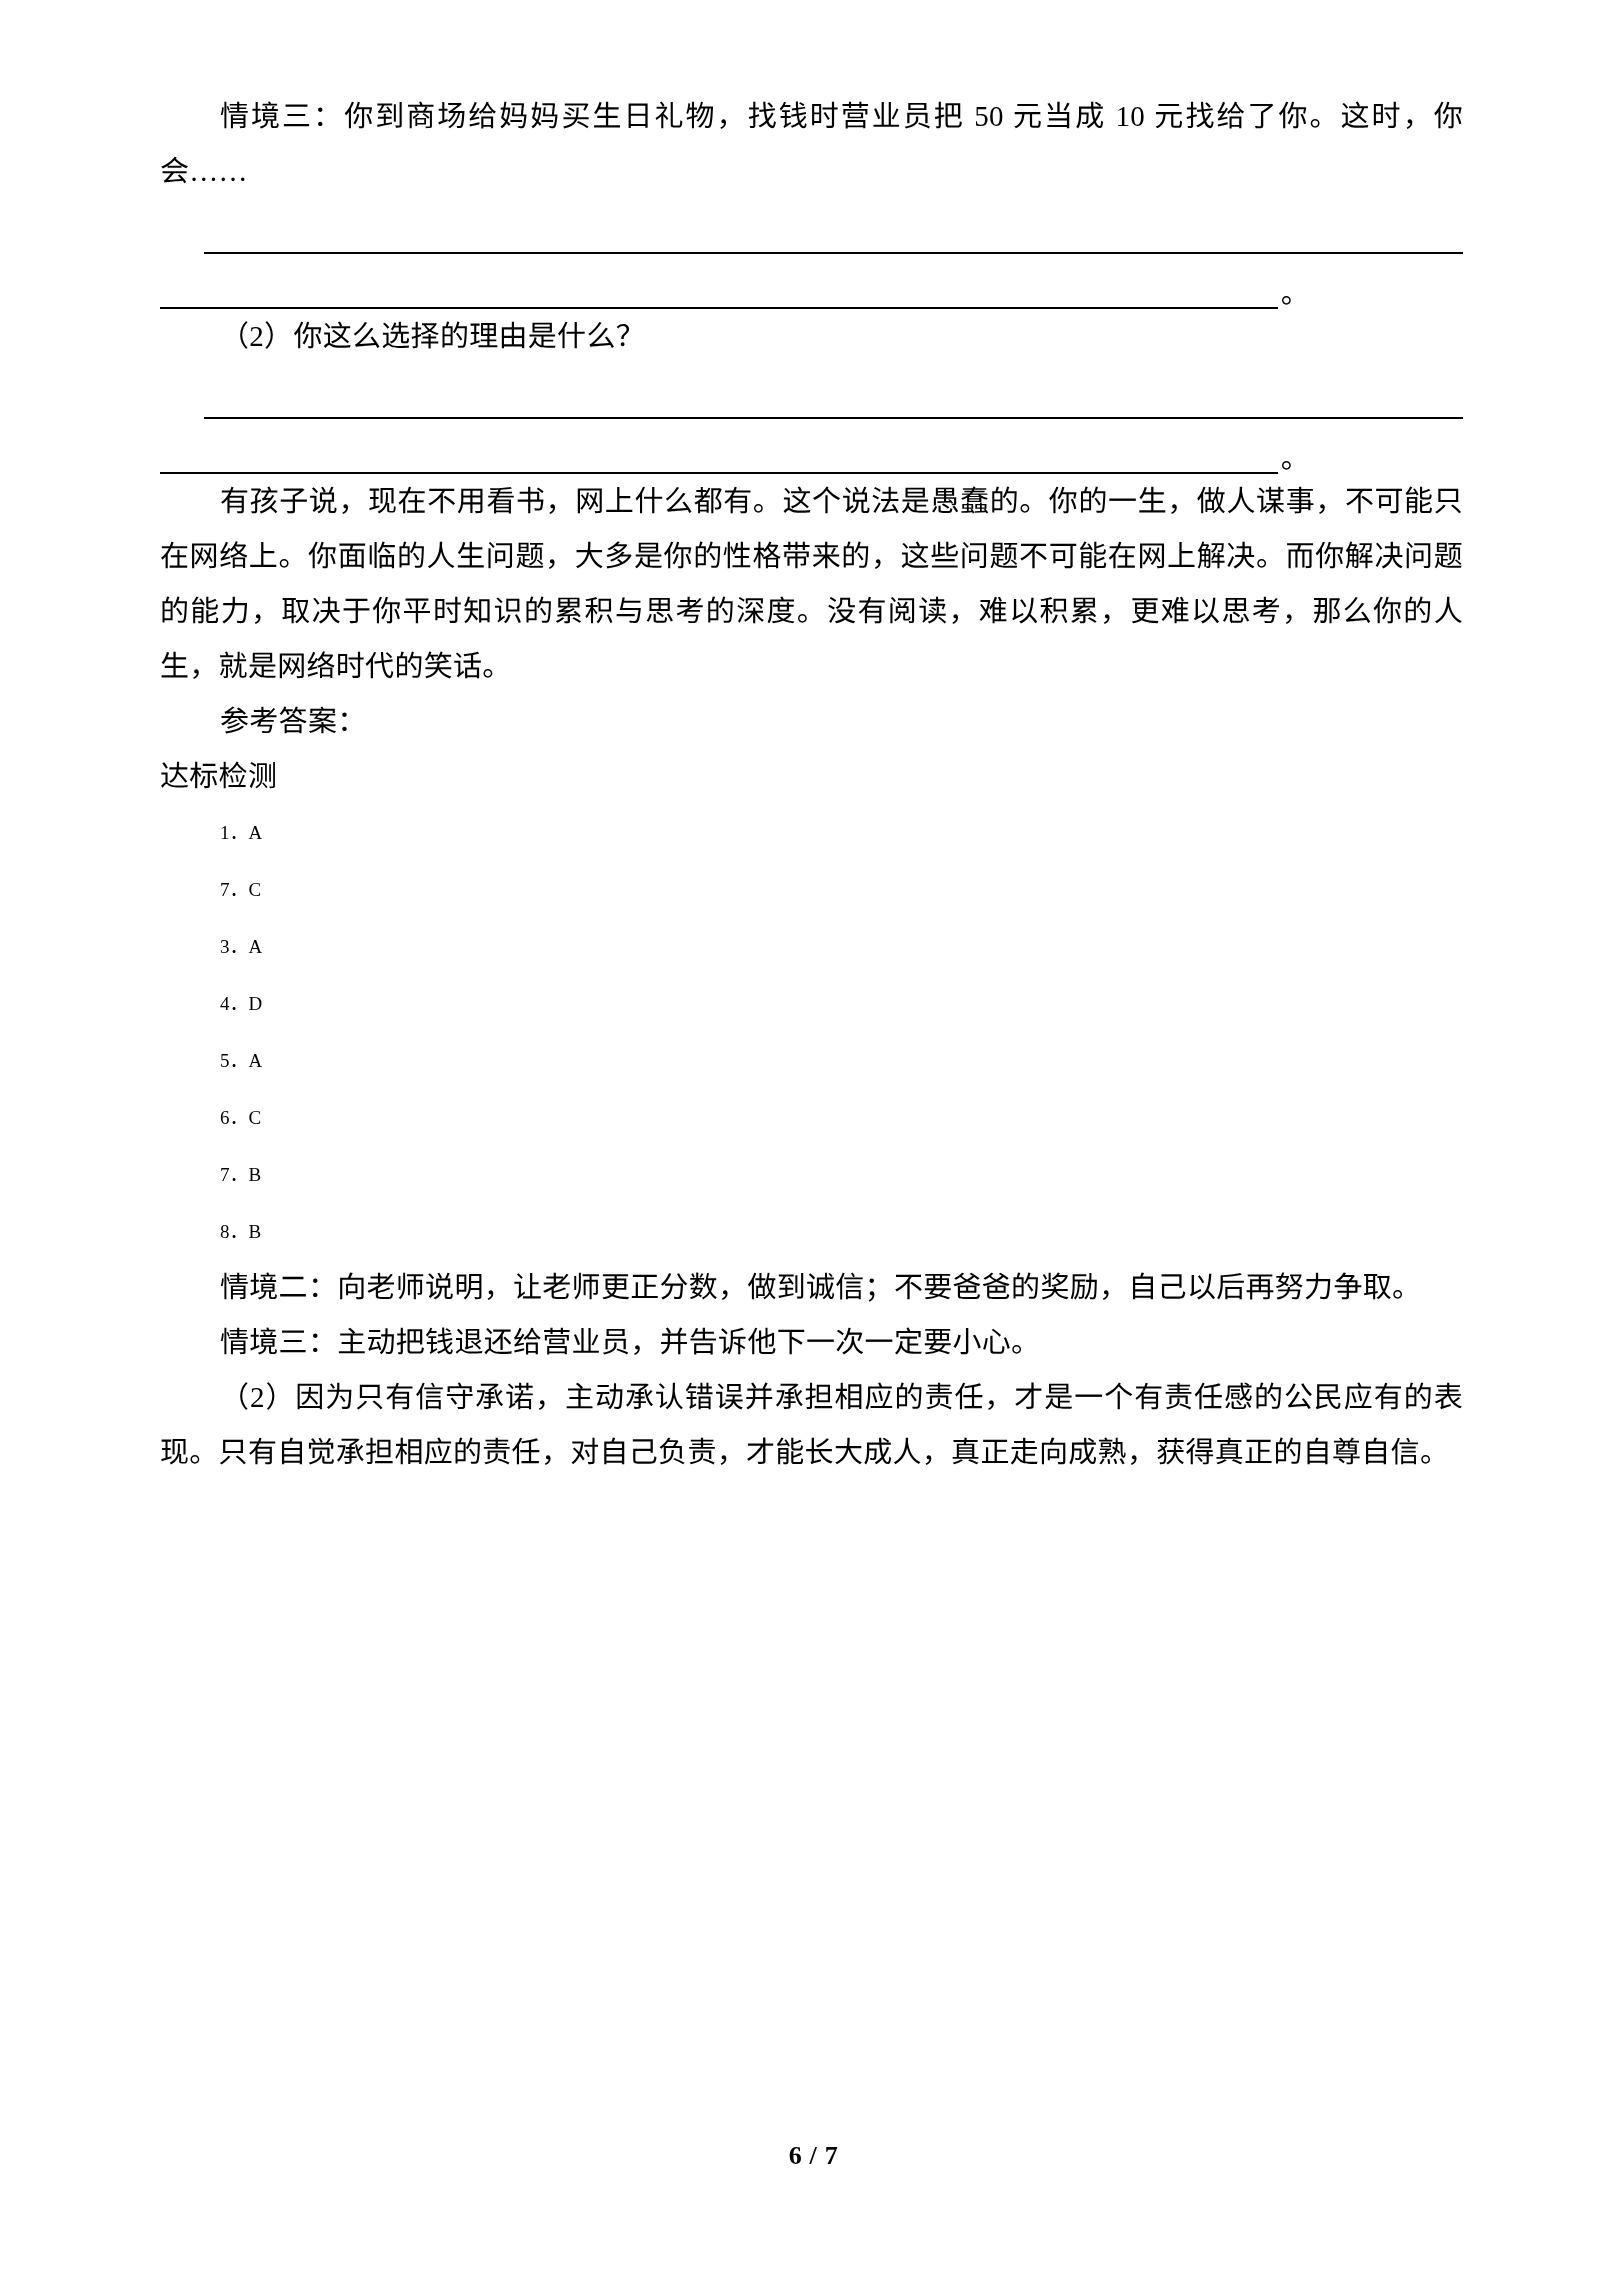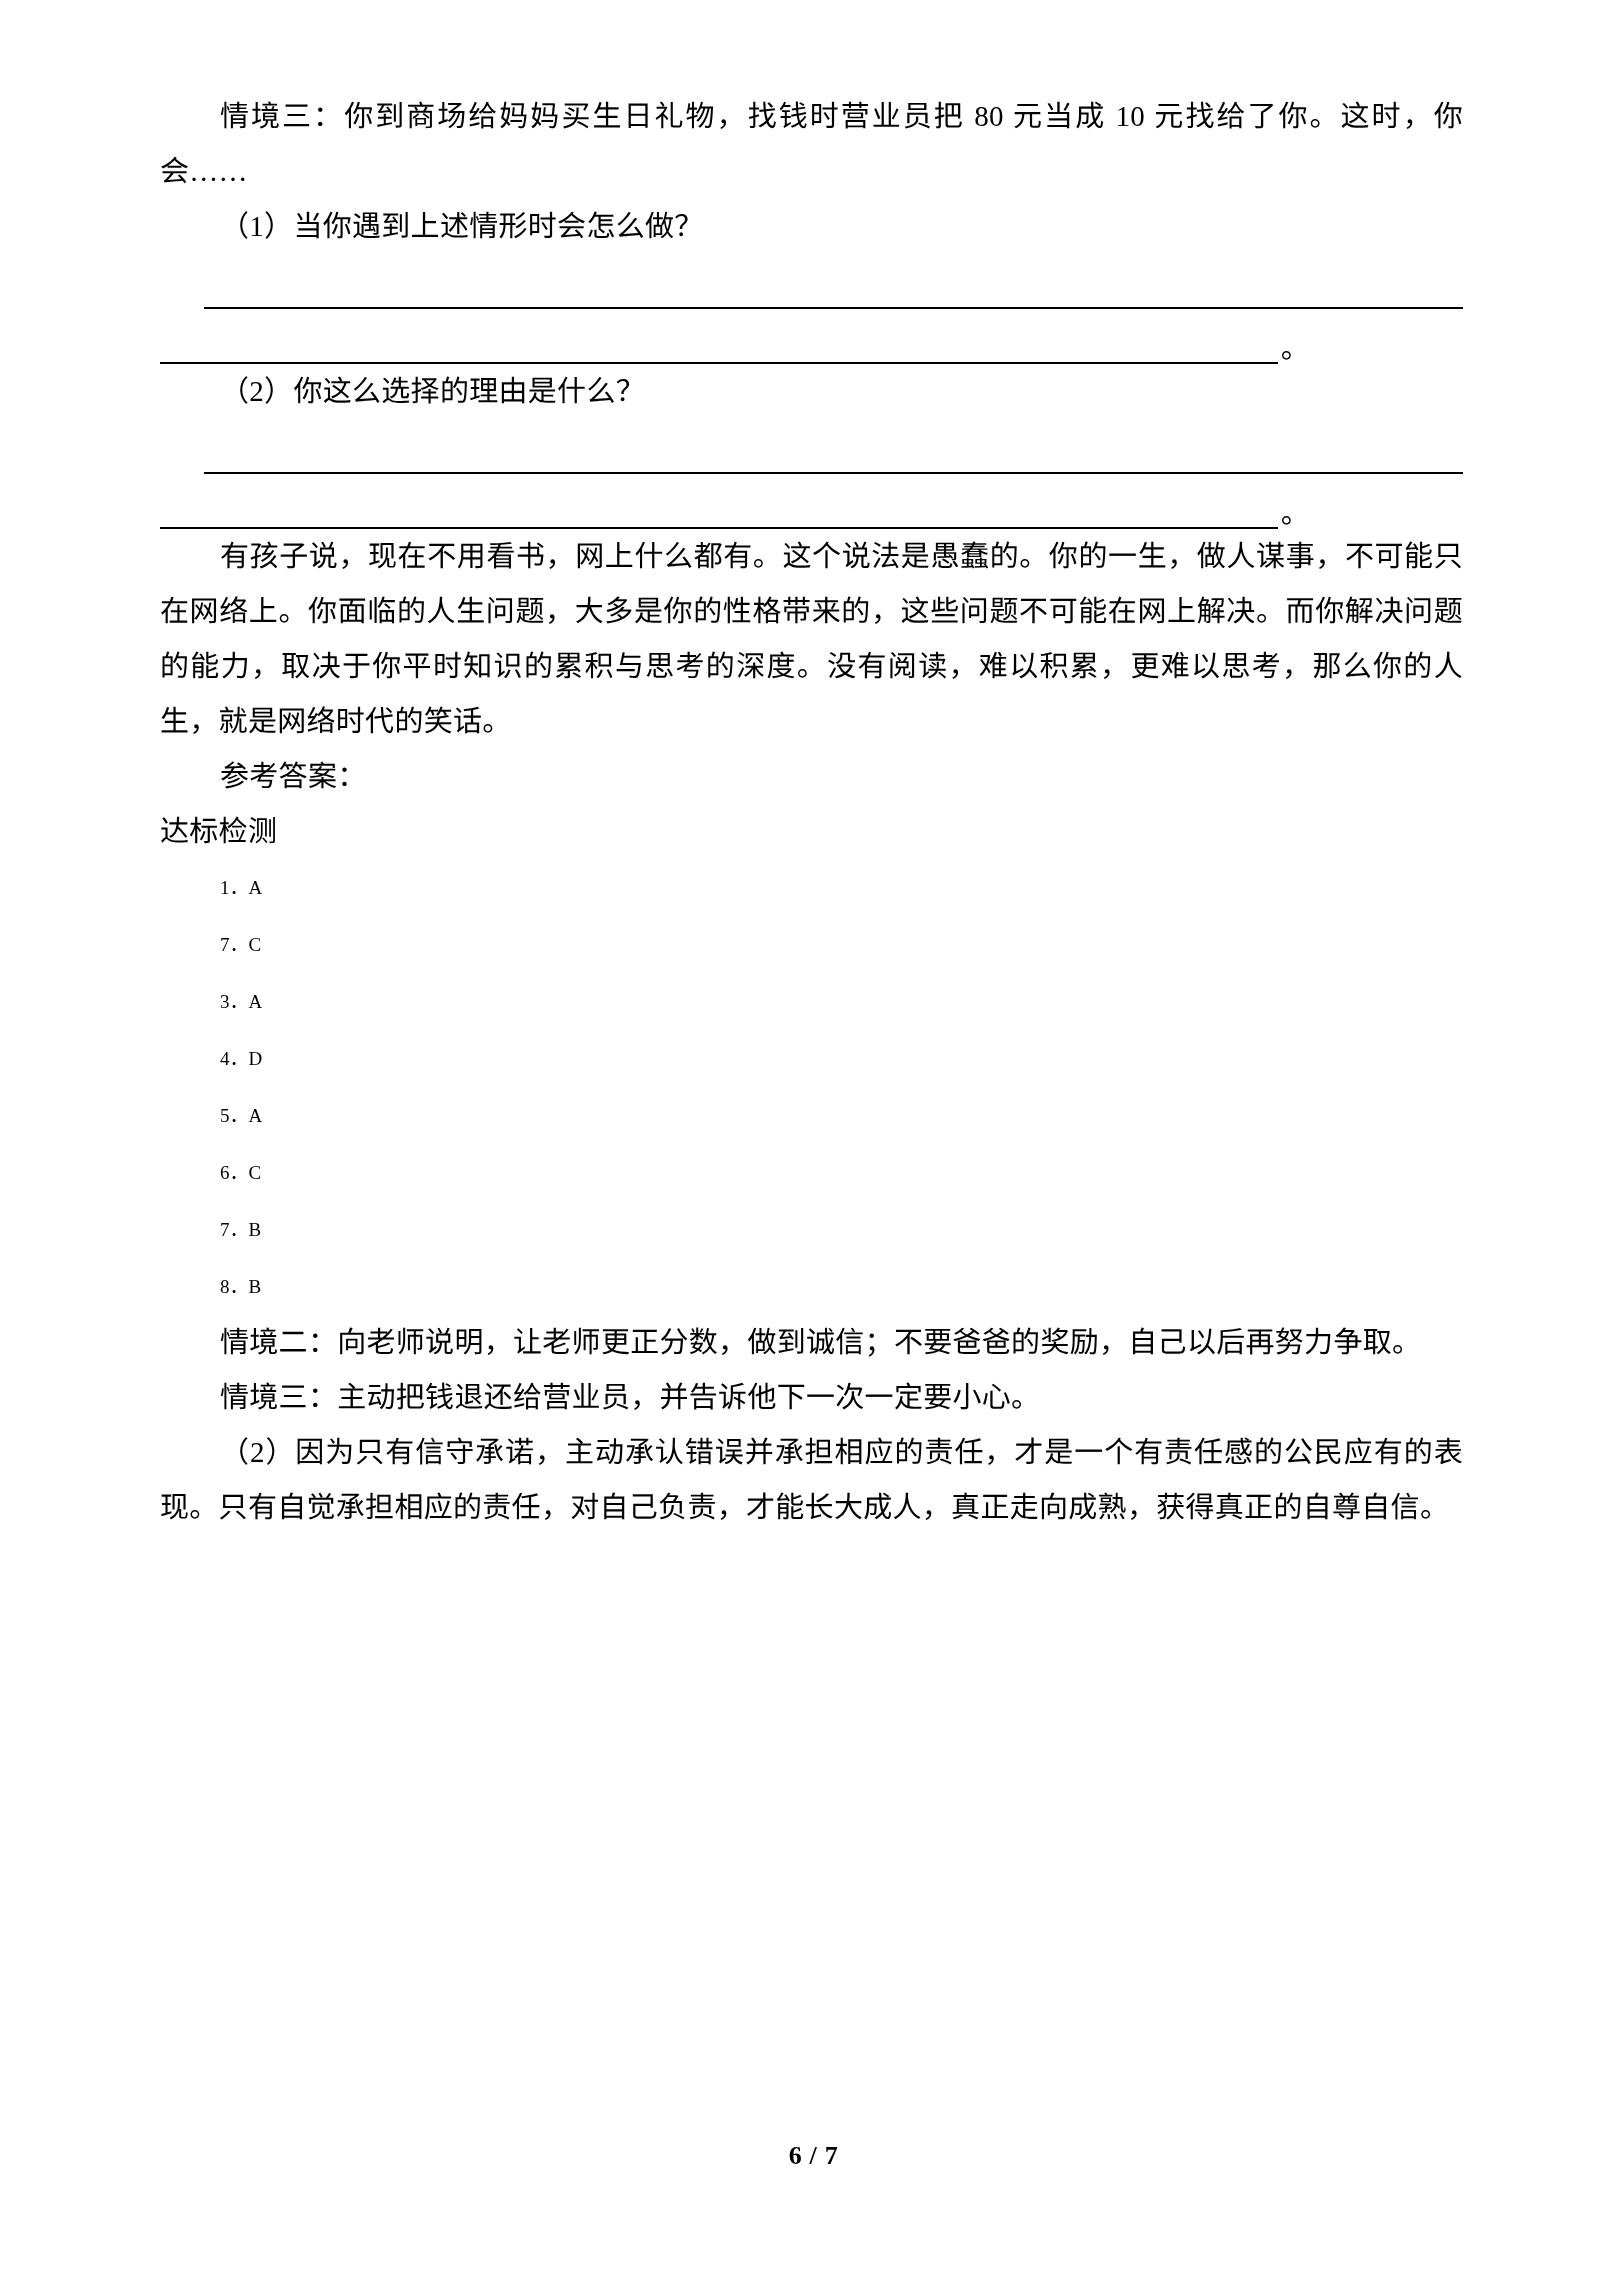--- a/index.html
+++ b/index.html
@@ -86,23 +86,22 @@
     font-size: 26px;
     font-weight: bold;
     letter-spacing: 0.7px;
   }
 </style>
 </head>
 <body>
 
 <div id="page">
 
-  <p class="body-text indent">情境三：你到商场给妈妈买生日礼物，找钱时营业员把 80 元当成 10 元找给了你。这时，你会……</p>
+  <p class="body-text indent">情境三：你到商场给妈妈买生日礼物，找钱时营业员把 50 元当成 10 元找给了你。这时，你会……</p>
 
-  <p class="body-text indent">（1）当你遇到上述情形时会怎么做？</p>
 
   <div class="blank-block">
     <div class="rule-row first">
       <span class="rule long"></span>
     </div>
     <div class="rule-row">
       <span class="rule short"></span>
       <span class="period-mark">。</span>
     </div>
   </div>

